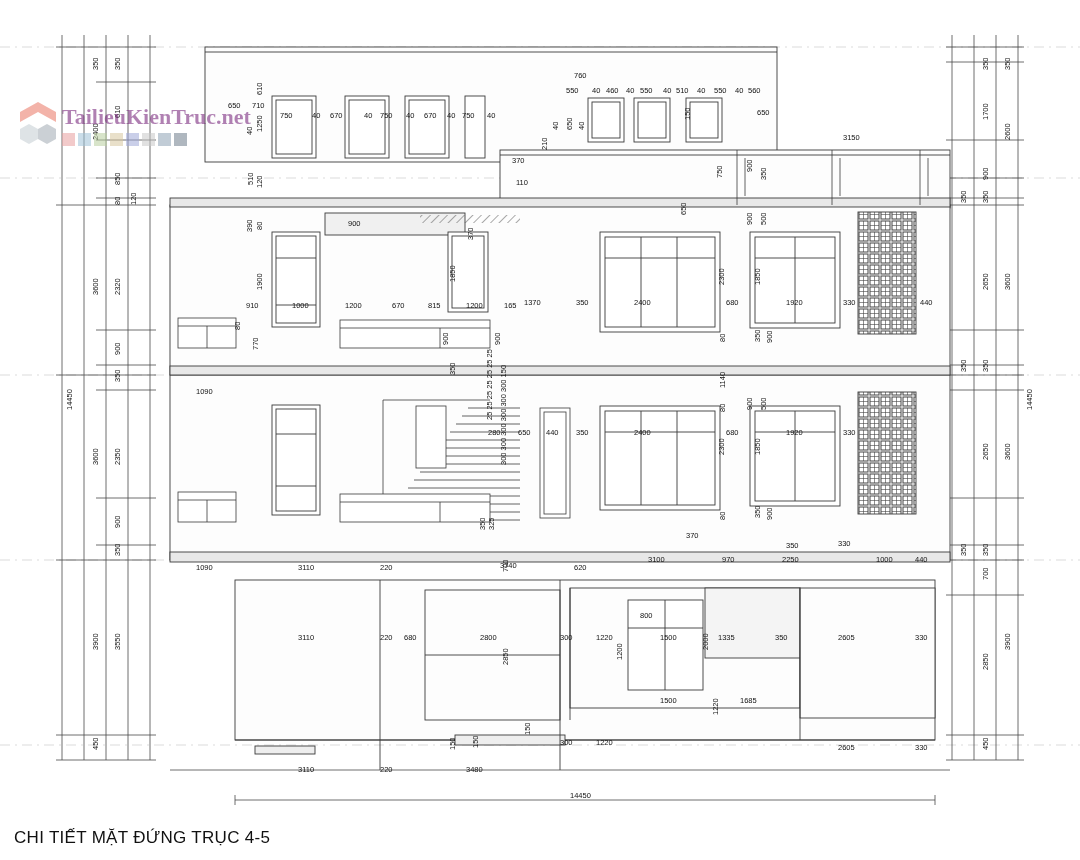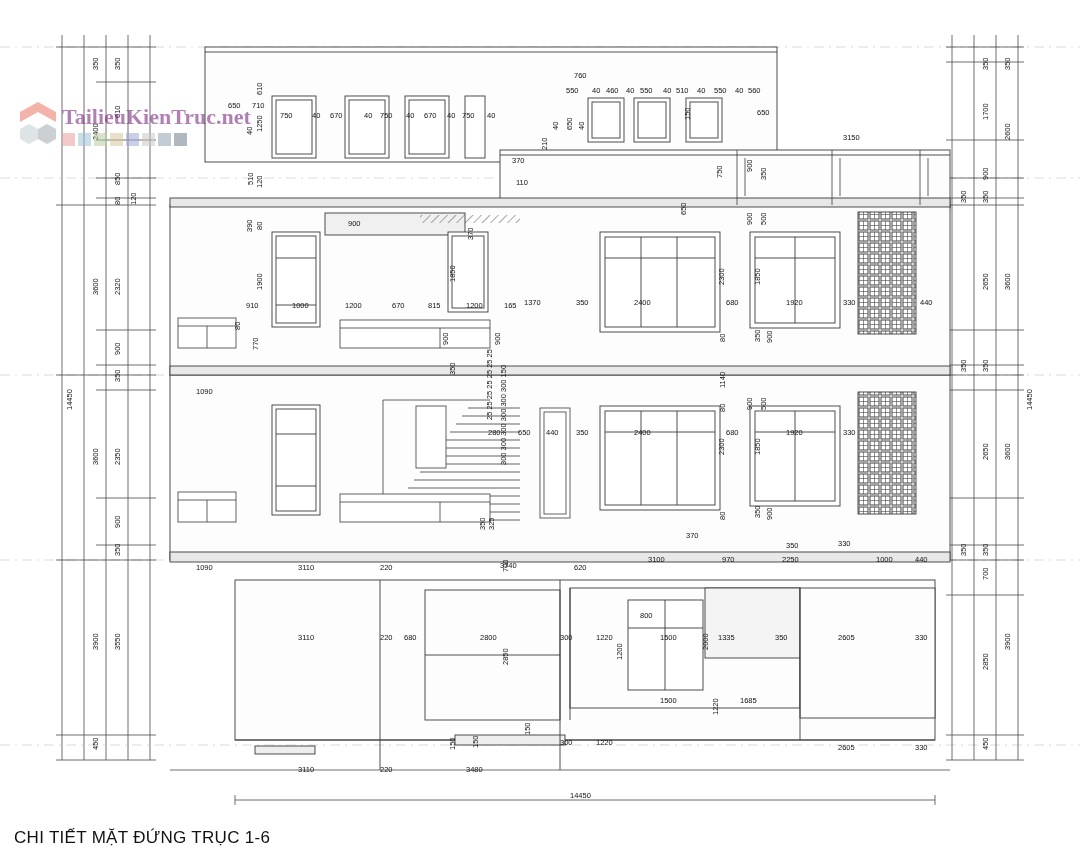--- a/index.html
+++ b/index.html
@@ -465,14 +465,14 @@
         <i style="background:#9fc3d8"></i>
         <i style="background:#b9cfa0"></i>
       <i style="background:#d8c79f"></i>
         <i style="background:#9fa8d8"></i>
         <i style="background:#c9c9c9"></i>
       <i style="background:#8fa3b5"></i>
         <i style="background:#6f7d8c"></i>
     </div>
   </div>
 
-  <div class="caption">CHI TIẾT MẶT ĐỨNG TRỤC 1-6</div>
+  <div class="caption">CHI TIẾT MẶT ĐỨNG TRỤC 4-5</div>
 </div>
 
 </body></html>

